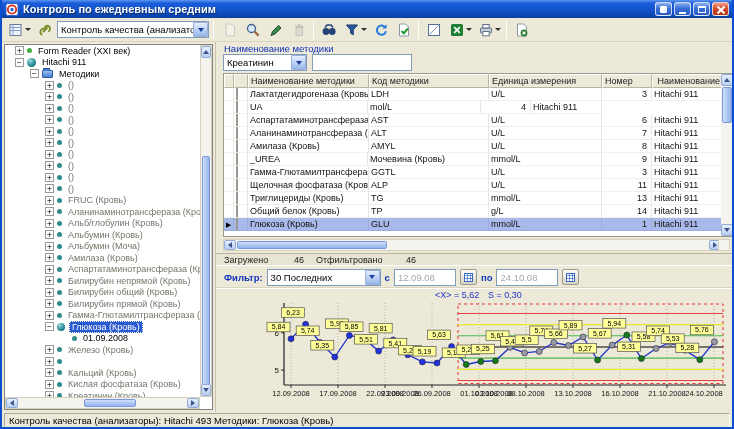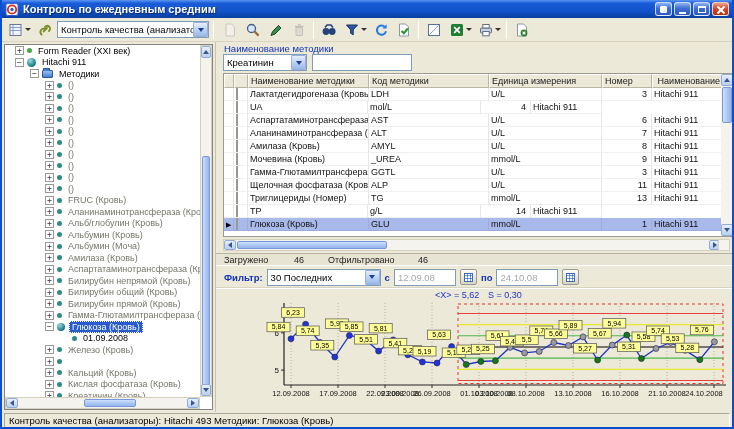--- a/index.html
+++ b/index.html
@@ -74,21 +74,21 @@
   .td.num{text-align:right;padding-right:4px;}
   .cb{width:9px;height:9px;border:1px solid #9a9a94;background:#f0efe8;margin:1px auto;}
   .rowmark{font-size:7px;color:#000;line-height:11px;text-align:center;width:100%;}
   .table-vs{top:0;bottom:0;right:0;width:12px;border:none;}
   .table-hs{left:7px;width:499px;top:197px;height:12px;}
   .corner{position:absolute;right:2px;top:197px;width:12px;height:12px;background:#f4f3ee;border:1px solid #d4d0bc;}
   
   .counts{position:absolute;top:211px;left:0;right:0;height:13px;border-top:1px solid #b8b4a0;border-bottom:1px solid #fff;display:flex;align-items:center;font-size:9px;color:#222;background:#e7e4d3;}
   .counts .l1{margin-left:8px;width:58px;}
   .counts .n{width:22px;text-align:right;margin-right:12px;}
-  .counts .l2{width:78px;margin-left:12px;}
+  .counts .l2{width:78px;}
   
   .rangebar{position:absolute;top:225px;left:0;right:0;height:21px;display:flex;align-items:center;gap:4px;padding-left:8px;border-bottom:1px solid #d8d4c0;}
   .rlabel{font-size:9.5px;font-weight:bold;color:#1133bb;}
   .combo.range{width:114px;}
   .rsmall{font-size:9.5px;font-weight:bold;color:#1133bb;}
   .txt.date{width:62px;color:#a8a8a8;}
   .calbtn{width:17px;height:16px;border:1px solid #9a9a8e;border-radius:2px;background:linear-gradient(180deg,#fdfdfa,#d8d4c4);display:flex;align-items:center;justify-content:center;}
   .calgrid{width:9px;height:9px;border:1px solid #3a6ac0;background:
     repeating-linear-gradient(90deg,#fff 0 2px,#7aa0e0 2px 3px),
     repeating-linear-gradient(0deg,#fff 0 2px,#7aa0e0 2px 3px);background-blend-mode:multiply;}
@@ -480,22 +480,22 @@
               <span class="td" style="width: 14px;"><span class="cb"></span></span>
               <span class="td" style="width: 121px;">Амилаза (Кровь)</span>
               <span class="td" style="width: 120px;">AMYL</span>
               <span class="td" style="width: 113px;">U/L</span>
               <span class="td num" style="width: 50px;">8</span>
               <span class="td" style="width: 71px;">Hitachi 911</span>
             </div>
             <div class="tr">
               <span class="td" style="width: 10px;"></span>
               <span class="td" style="width: 14px;"><span class="cb"></span></span>
+              <span class="td" style="width: 120px;">_UREA</span>
               <span class="td" style="width: 121px;">Мочевина (Кровь)</span>
-              <span class="td" style="width: 120px;">_UREA</span>
               <span class="td" style="width: 113px;">mmol/L</span>
               <span class="td num" style="width: 50px;">9</span>
               <span class="td" style="width: 71px;">Hitachi 911</span>
             </div>
             <div class="tr">
               <span class="td" style="width: 10px;"></span>
               <span class="td" style="width: 14px;"><span class="cb"></span></span>
               <span class="td" style="width: 121px;">Гамма-Глютамилтрансфераза (Кровь)</span>
               <span class="td" style="width: 120px;">GGTL</span>
               <span class="td" style="width: 113px;">U/L</span>
@@ -507,29 +507,30 @@
               <span class="td" style="width: 14px;"><span class="cb"></span></span>
               <span class="td" style="width: 121px;">Щелочная фосфатаза (Кровь)</span>
               <span class="td" style="width: 120px;">ALP</span>
               <span class="td" style="width: 113px;">U/L</span>
               <span class="td num" style="width: 50px;">11</span>
               <span class="td" style="width: 71px;">Hitachi 911</span>
             </div>
             <div class="tr">
               <span class="td" style="width: 10px;"></span>
               <span class="td" style="width: 14px;"><span class="cb"></span></span>
-              <span class="td" style="width: 121px;">Триглицериды (Номер)</span>
+              <span class="td" style="width: 121px;">Триглицериды (Кровь)</span>
               <span class="td" style="width: 120px;">TG</span>
               <span class="td" style="width: 113px;">mmol/L</span>
               <span class="td num" style="width: 50px;">13</span>
               <span class="td" style="width: 71px;">Hitachi 911</span>
             </div>
             <div class="tr">
               <span class="td" style="width: 10px;"></span>
               <span class="td" style="width: 14px;"><span class="cb"></span></span>
+              <span class="td" style="width: 121px;">Общий белок (Кровь)</span>
               <span class="td" style="width: 120px;">TP</span>
               <span class="td" style="width: 113px;">g/L</span>
               <span class="td num" style="width: 50px;">14</span>
               <span class="td" style="width: 71px;">Hitachi 911</span>
             </div>
             <div class="tr sel">
               <span class="td" style="width: 10px;"><span class="rowmark">▶</span></span>
               <span class="td" style="width: 14px;"><span class="cb"></span></span>
               <span class="td" style="width: 121px;">Глюкоза (Кровь)</span>
               <span class="td" style="width: 120px;">GLU</span>

